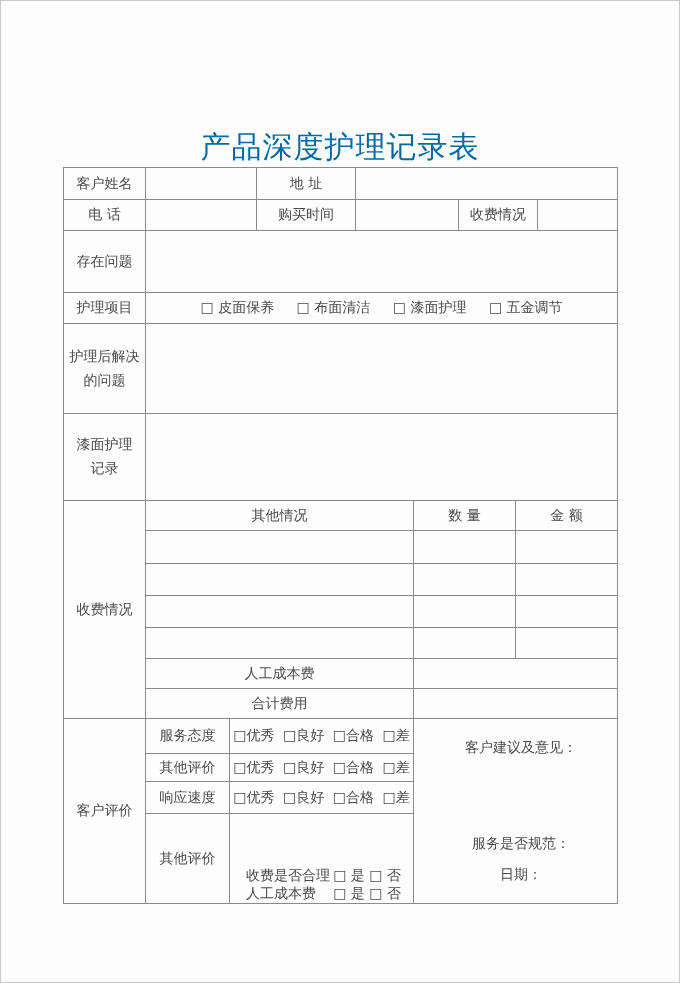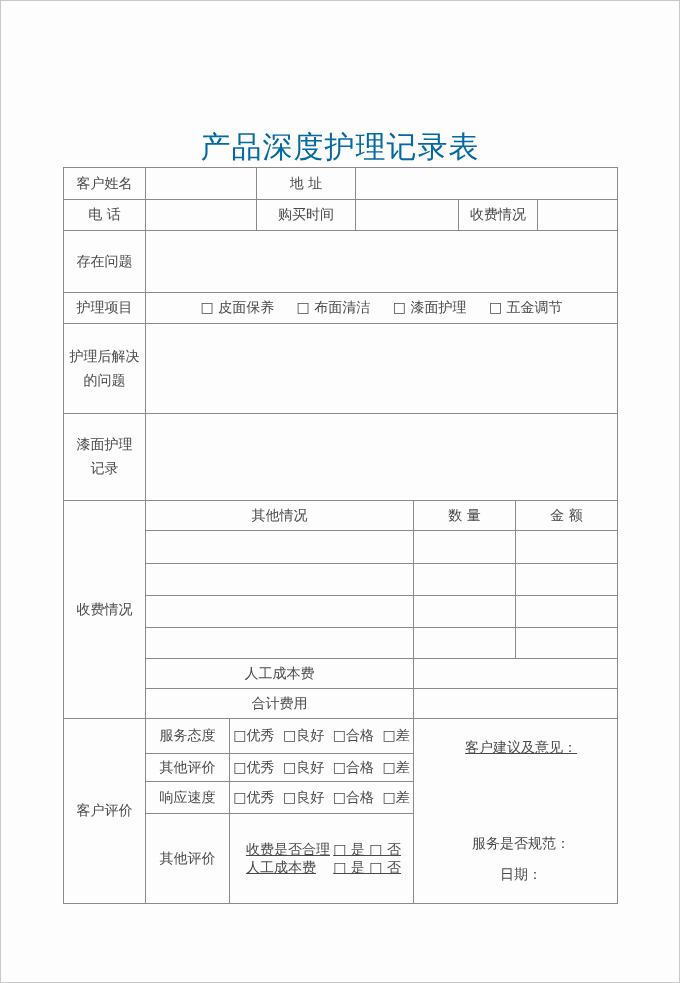--- a/index.html
+++ b/index.html
@@ -36,26 +36,25 @@
   .rating { font-size:13px; white-space:nowrap; letter-spacing:0; }
   .rating span { display:inline-block; margin:0 2px; }
   .other-line {
     display:flex; justify-content:space-between; align-items:center;
     padding:0 12px 0 16px; font-size:14px;
   }
   .other-cell {
     height:100%;
   }
   .other-cell .inner {
-    display:flex; flex-direction:column; justify-content:center;
+    display:flex; flex-direction:column; justify-content:flex-end;
     height:88px;
-    text-decoration:underline;
   }
   td.feedback { text-align:left; vertical-align:top; }
-  .feedback .sug  { margin:16px 0 0 11px;text-decoration:underline; }
+  .feedback .sug  { margin:16px 0 0 11px; }
   .feedback .sig  { margin:78px 0 0 11px; }
   .feedback .date { margin:13px 0 16px 11px; }
 </style>
 </head>
 <body>
 
 <div class="page">
 
   <div class="form-title">产品深度护理记录表</div>
 

